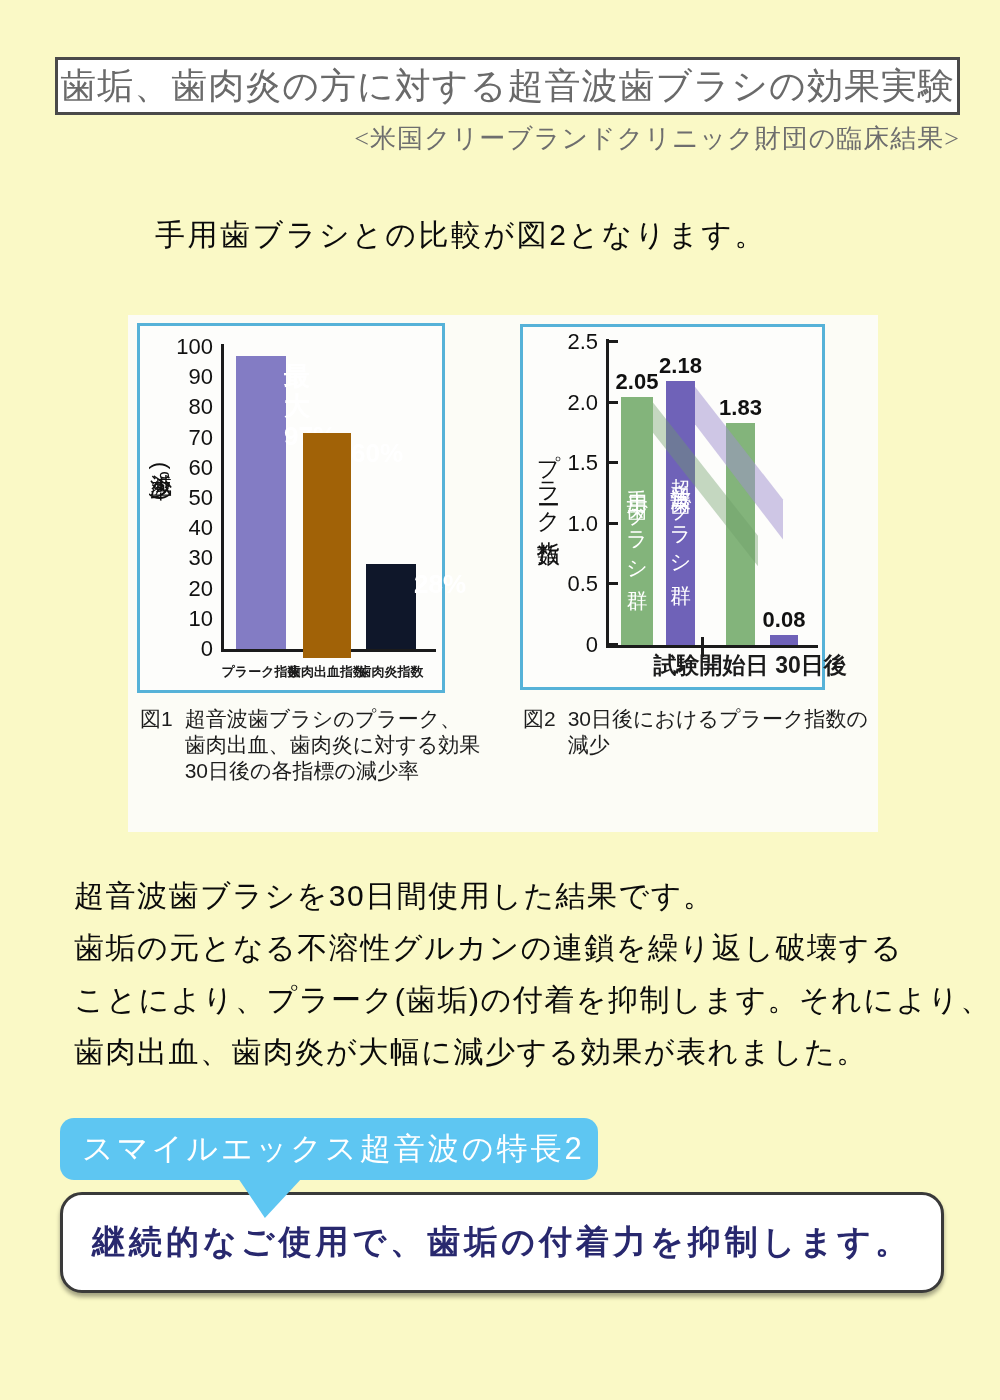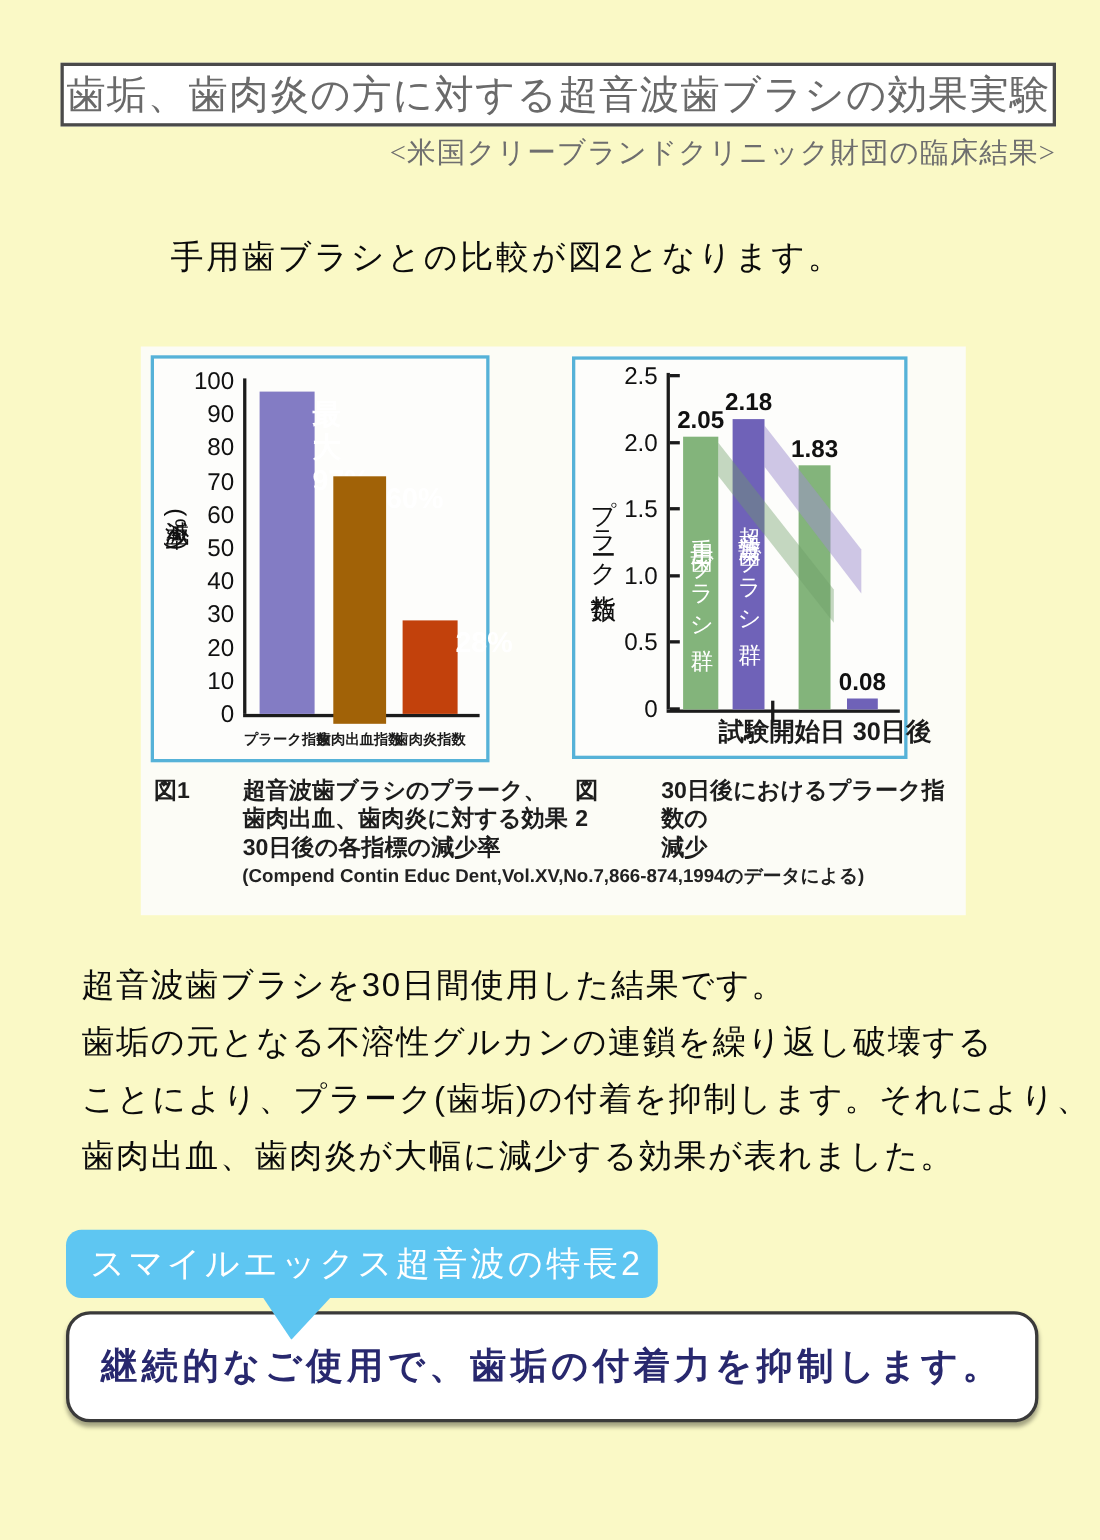--- a/index.html
+++ b/index.html
@@ -60,21 +60,21 @@
     writing-mode:vertical-rl; color:#fff; font-size:21px; letter-spacing:5px;
     font-weight:500; white-space:nowrap;
   }
   .vlabel { position:absolute; text-align:center; color:#111; font-size:22px; font-weight:600; height:25px; line-height:25px; }
   .xtick { position:absolute; text-align:center; color:#1b1b1b; font-weight:bold; }
   .fig1 .xtick { bottom:9px; font-size:13px; width:90px; }
   .fig2 .xtick { bottom:6px; font-size:23px; width:130px;margin-left:48px; }
   .ribbons { position:absolute; inset:0; pointer-events:none; }
 
   
-  .caption { position:absolute; display:flex; font-size:21px; font-weight:bold; color:#1d1d1d; line-height:26px;gap:36px; }
+  .caption { position:absolute; display:flex; font-size:21px; font-weight:normal; color:#1d1d1d; line-height:26px; }
   .cap-label { margin-right:12px; }
   .source {
     position:absolute; left:0; right:0; top:470px; text-align:center;
     font-size:17px; font-weight:bold; color:#222; letter-spacing:0;
   }
 
   
   .body-text { left:74px; top:870px; font-size:30px; color:#0b0b0b; line-height:52px; letter-spacing:1.5px; }
 
   
@@ -130,21 +130,21 @@
           <div class="ytick" style="left: 0px; width: 73px; bottom: 270.6px;">80</div>
           <div class="ytick" style="left: 0px; width: 73px; bottom: 300.8px;">90</div>
           <div class="ytick" style="left: 0px; width: 73px; bottom: 331px;">100</div>
           <div class="bar" style="left: 96px; width: 50px; bottom: 41px; height: 292.94px; background: rgb(131, 124, 196);">
             <div class="bar-label">最大
 97%</div>
           </div>
           <div class="bar" style="left: 163px; width: 48px; bottom: 32px; height: 225px; background: #a16207;">
             <div class="bar-label">60%</div>
           </div>
-          <div class="bar" style="left: 226px; width: 50px; bottom: 41px; height: 84.56px; background: #c2410c;">
+          <div class="bar" style="left: 226px; width: 50px; bottom: 41px; height: 84.56px; background: #0f172a;">
             <div class="bar-label">28%</div>
           </div>
           <div class="xtick" style="left: 76px;">プラーク指数</div>
           <div class="xtick" style="left: 142px;">歯肉出血指数</div>
           <div class="xtick" style="left: 206px;">歯肉炎指数</div>
         </div>
     </div>
 
     <div class="chart-box fig2">
       <div class="ylabel-v">プラーク指数</div>
@@ -195,21 +195,20 @@
     </div>
 
     <div class="caption" style="left:395px; top:391px;">
       <span class="cap-label">図2</span>
       <span>
         <span>30日後におけるプラーク指数の</span><br>
         <span>減少</span>
       </span>
     </div>
 
-    <div class="source">(Compend Contin Educ Dent,Vol.XV,No.7,866-874,1994のデータによる)</div>
   </div>
 
   <div class="abs body-text">
     <div>超音波歯ブラシを30日間使用した結果です。</div>
     <div>歯垢の元となる不溶性グルカンの連鎖を繰り返し破壊する</div>
     <div>ことにより、プラーク(歯垢)の付着を抑制します。それにより、</div>
     <div>歯肉出血、歯肉炎が大幅に減少する効果が表れました。</div>
   </div>
 
   <div class="abs badge">スマイルエックス超音波の特長2</div>

